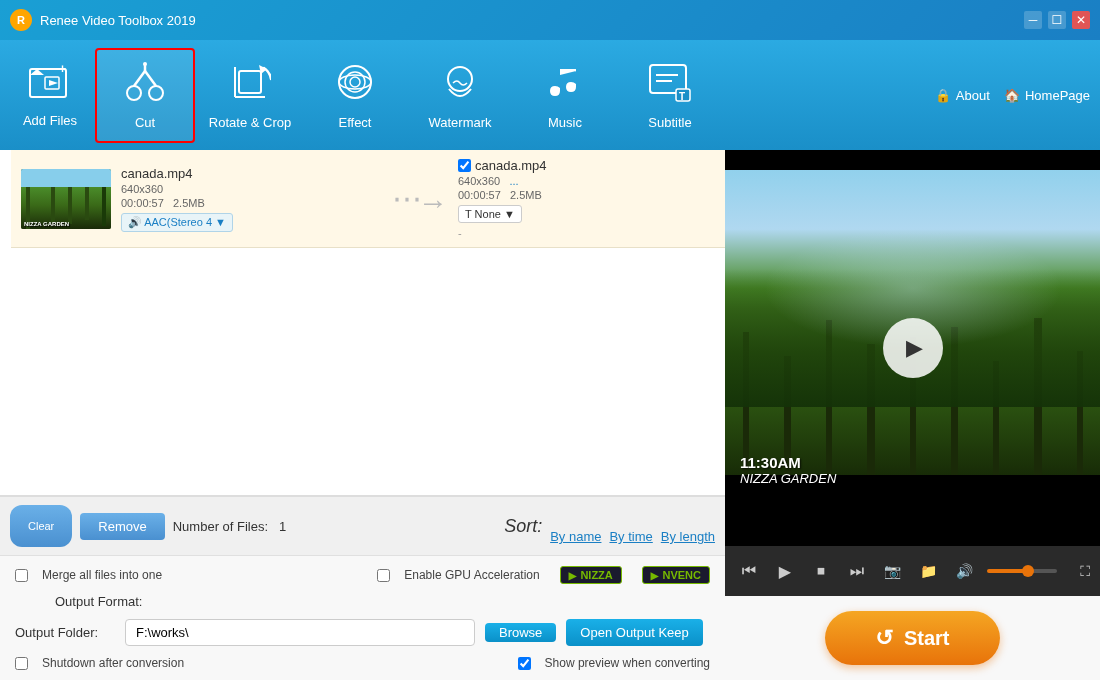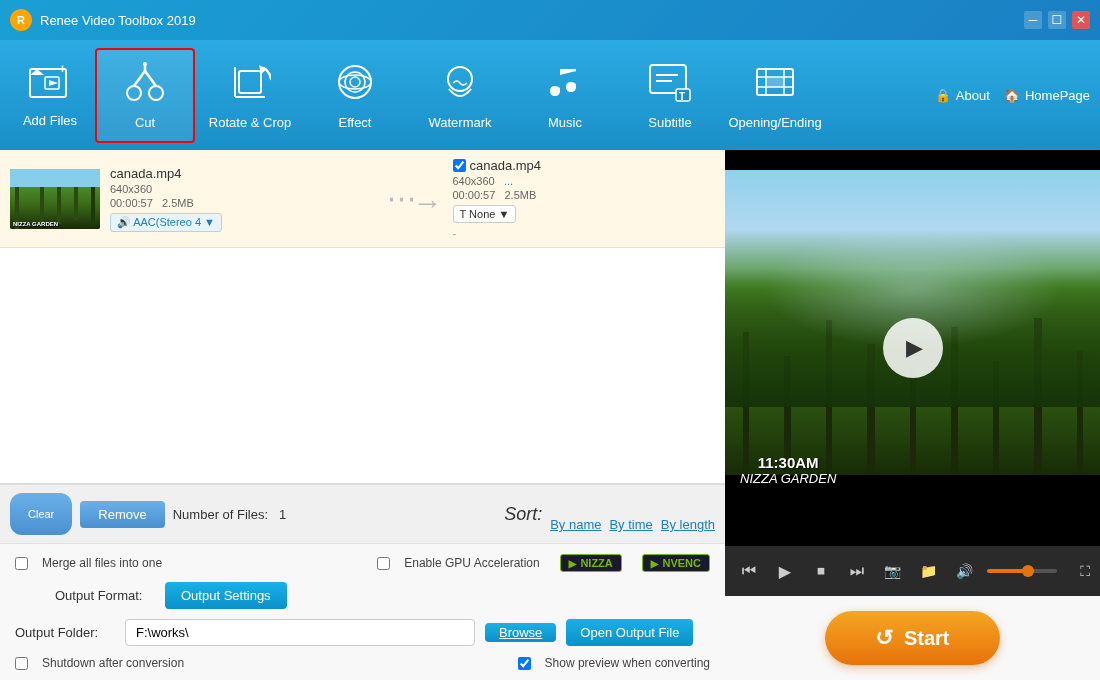--- a/index.html
+++ b/index.html
@@ -109,20 +109,21 @@
       flex-direction: column;
       background: #f5f5f5;
     }
 
     
     .file-list {
       flex: 1;
       overflow-y: auto;
       background: white;
       border-bottom: 1px solid #ddd;
+      padding-left: 11px;
     }
     .file-item {
       background: #fff8e7;
       border-bottom: 1px solid #e8e0c8;
       padding: 8px 10px;
       display: flex;
       align-items: center;
       gap: 10px;
     }
     .file-thumbnail {
@@ -301,21 +302,20 @@
       background: white;
     }
     .btn-browse {
       background: linear-gradient(180deg, #1ab0e8, #0a90c8);
       color: white;
       border: none;
       border-radius: 4px;
       padding: 2px 14px;
       font-size: 13px;
       cursor: pointer;
-      text-decoration: underline;
     }
     .btn-open-output {
       background: linear-gradient(180deg, #1ab0e8, #0a90c8);
       color: white;
       border: none;
       border-radius: 4px;
       padding: 6px 14px;
       font-size: 13px;
       cursor: pointer;
     }
@@ -341,21 +341,21 @@
       justify-content: center;
       overflow: hidden;
     }
     .video-overlay-text {
       position: absolute;
       bottom: 60px;
       left: 15px;
       color: white;
       text-shadow: 1px 1px 2px rgba(0,0,0,0.8);
     }
-    .video-time { font-size: 15px; font-weight: bold; text-align: center; }
+    .video-time { font-size: 15px; font-weight: bold; }
     .video-location { font-size: 13px; font-style: italic; }
     .play-btn {
       position: relative;
       z-index: 10;
       width: 60px;
       height: 60px;
       background: rgba(255,255,255,0.85);
       border-radius: 50%;
       display: flex;
       align-items: center;
@@ -530,33 +530,20 @@
         <rect x="2" y="4" width="36" height="28" rx="3" fill="none" stroke="white" stroke-width="2"></rect>
         <rect x="28" y="28" width="14" height="12" rx="2" fill="#1a8fc8" stroke="white" stroke-width="1.5"></rect>
         <text x="31" y="39" fill="white" font-size="10" font-weight="bold">T</text>
         <line x1="8" y1="14" x2="30" y2="14" stroke="white" stroke-width="2"></line>
         <line x1="8" y1="20" x2="24" y2="20" stroke="white" stroke-width="2"></line>
       </svg>
     </div>
     <span class="toolbar-label">Subtitle</span>
   </div>
 
-  <div class="toolbar-item">
-    <div class="toolbar-icon">
-      <svg width="42" height="42" viewBox="0 0 42 42">
-        <rect x="3" y="8" width="36" height="26" rx="2" fill="none" stroke="white" stroke-width="2"></rect>
-        <line x1="3" y1="16" x2="39" y2="16" stroke="white" stroke-width="1.5"></line>
-        <line x1="3" y1="26" x2="39" y2="26" stroke="white" stroke-width="1.5"></line>
-        <line x1="12" y1="8" x2="12" y2="34" stroke="white" stroke-width="1.5"></line>
-        <line x1="30" y1="8" x2="30" y2="34" stroke="white" stroke-width="1.5"></line>
-        <rect x="12" y="16" width="18" height="10" fill="rgba(255,255,255,0.25)"></rect>
-      </svg>
-    </div>
-    <span class="toolbar-label">Opening/Ending</span>
-  </div>
 
   <div class="toolbar-spacer"></div>
 
   <div class="toolbar-right">
     <div class="toolbar-right-links">
       <div class="toolbar-link">
         <span>🔒</span>
         <span>About</span>
       </div>
       <div class="toolbar-link">
@@ -664,28 +651,27 @@
           <span>NIZZA</span>
         </div>
         <div class="gpu-badge gpu-nvenc">
           <span style="color:#76b900;font-size:10px;">▶</span>
           <span>NVENC</span>
         </div>
       </div>
 
       <div class="format-row">
         <span class="format-label">Output Format:</span>
-        <button class="btn-output-settings">Output Settings</button>
       </div>
 
       <div class="folder-row">
         <span class="format-label">Output Folder:</span>
         <input class="folder-input" type="text" value="F:\works\" style="">
         <button class="btn-browse">Browse</button>
-        <button class="btn-open-output">Open Output File</button>
+        <button class="btn-open-output">Open Output Keep</button>
       </div>
 
       <div class="shutdown-row">
         <label class="checkbox-label">
           <input type="checkbox" style="">
           <span>Shutdown after conversion</span>
         </label>
         <div style="flex:1;"></div>
         <label class="checkbox-label">
           <input type="checkbox" checked="" style="">

